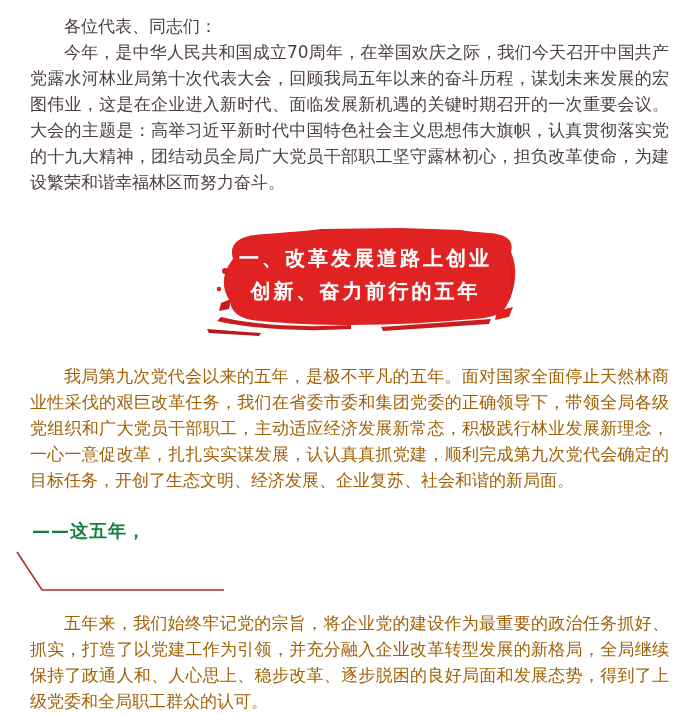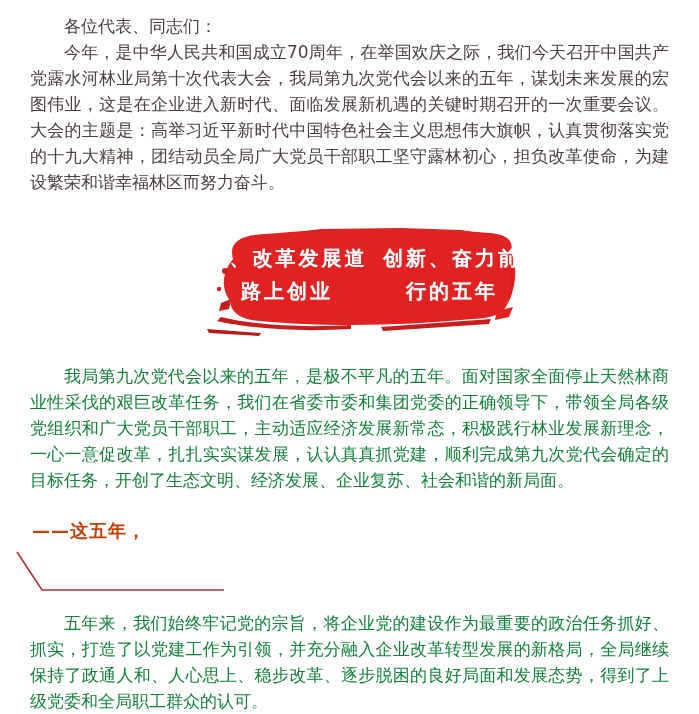--- a/index.html
+++ b/index.html
@@ -13,53 +13,53 @@
   }
   .content { padding:13px 30px 0 30px; }
 
   p.body-par {
     margin:0;
     font-size:17px;
     line-height:26px;
     text-align:justify;
     text-indent:2em;
     word-break:break-all;
-    color:#15803d;
+    color:#a16207;
   }
   .top-block p.body-par { color:#4e4040; }
 
   
   .banner-wrap {
     position:relative;
     width:330px;
     height:112px;
     margin:30px auto 26px auto;
     left:16px;
   }
   .banner-wrap svg { position:absolute; left:0; top:0; }
   .banner-text {
     position:absolute; left:0; top:12px;
     width:100%; height:76px;
-    display:flex; flex-direction:row;
+    display:flex; flex-direction:column;
     align-items:center; justify-content:center;
     color:#ffffff;
     font-size:20px;
     font-weight:bold;
     letter-spacing:3px;
     line-height:33px;
     text-align:center;
     text-shadow:0 0 1px rgba(255,255,255,.4);
   }
 
   
   .sub-lead {
     margin:26px 0 0 2px;
     font-size:18px;
     font-weight:bold;
-    color:#c2410c;
+    color:#15803d;
     letter-spacing:1px;
     line-height:24px;
   }
   .sub-title-wrap { position:relative; margin-top:11px; height:48px; }
   .sub-title {
     margin:0 0 0 4px;
     font-size:18px;
     font-weight:bold;
     color:#b03030;
     letter-spacing:3px;
@@ -70,21 +70,21 @@
   .bottom-block { margin-top:8px; }
 </style>
 </head>
 <body>
 
 <div class="page">
   <div class="content">
 
     <div class="top-block">
       <p class="body-par">各位代表、同志们：</p>
-      <p class="body-par">今年，是中华人民共和国成立70周年，在举国欢庆之际，我们今天召开中国共产党露水河林业局第十次代表大会，我局第九次党代会以来的五年，谋划未来发展的宏图伟业，这是在企业进入新时代、面临发展新机遇的关键时期召开的一次重要会议。大会的主题是：高举习近平新时代中国特色社会主义思想伟大旗帜，认真贯彻落实党的十九大精神，团结动员全局广大党员干部职工坚守露林初心，担负改革使命，为建设繁荣和谐幸福林区而努力奋斗。</p>
+      <p class="body-par">今年，是中华人民共和国成立70周年，在举国欢庆之际，我们今天召开中国共产党露水河林业局第十次代表大会，回顾我局五年以来的奋斗历程，谋划未来发展的宏图伟业，这是在企业进入新时代、面临发展新机遇的关键时期召开的一次重要会议。大会的主题是：高举习近平新时代中国特色社会主义思想伟大旗帜，认真贯彻落实党的十九大精神，团结动员全局广大党员干部职工坚守露林初心，担负改革使命，为建设繁荣和谐幸福林区而努力奋斗。</p>
     </div>
 
     <div class="banner-wrap">
       <svg width="330" height="112" viewBox="0 0 330 112" aria-hidden="true">
 
         <path fill="#e02222" d="M32,34 C27,16 42,10 64,9
           C130,3 222,2 288,8 C306,9 313,16 310,27
           C317,43 315,62 307,76 C305,88 293,93 272,94
           C200,101 122,102 60,96 C40,95 30,88 29,76
           C19,62 22,46 32,34 Z"></path>

